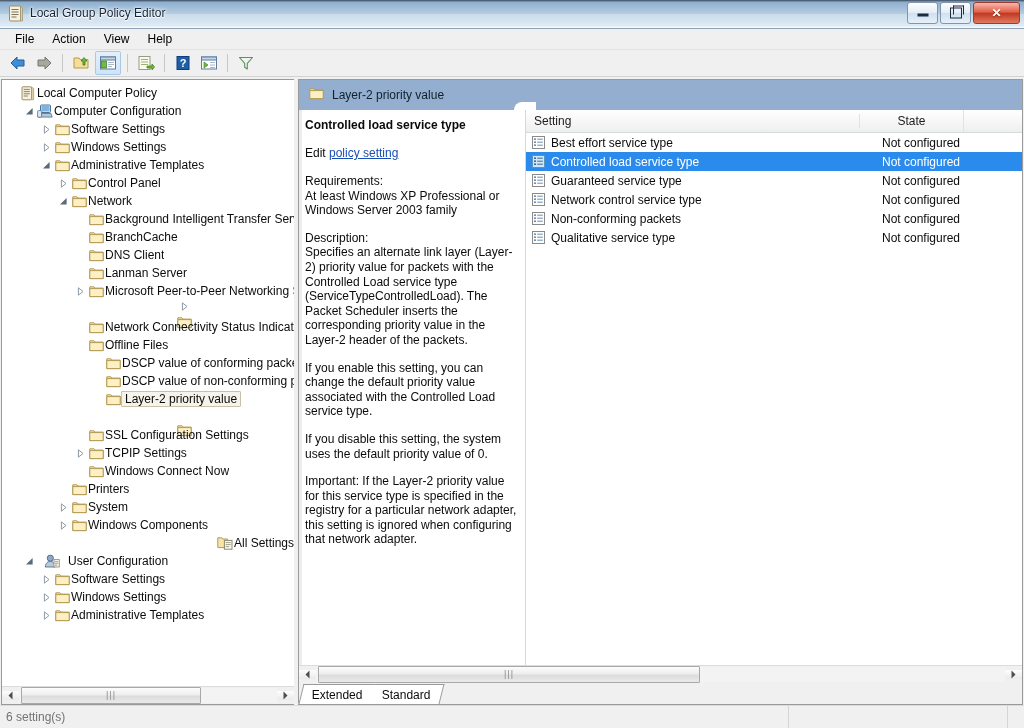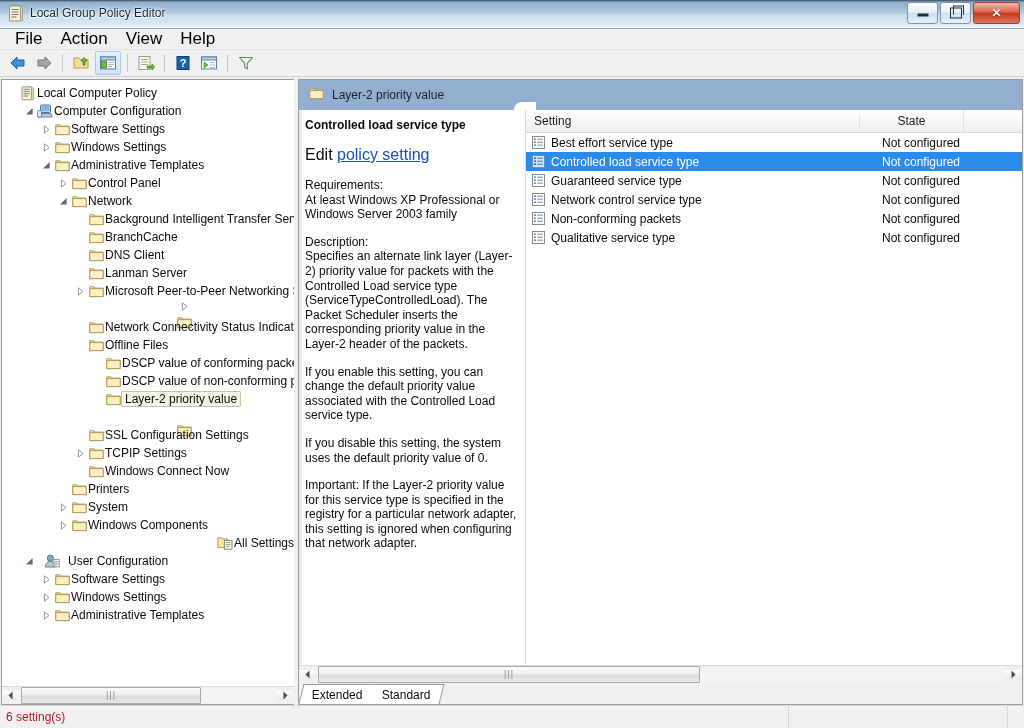--- a/index.html
+++ b/index.html
@@ -29,21 +29,21 @@
   .wbtn i{position:absolute;left:50%;top:50%;transform:translate(-50%,-50%);
     font-style:normal;font-size:11px;color:#203044;line-height:1;}
   .wbtn.close i{color:#fff;font-size:12px;font-weight:bold;text-shadow:0 1px 1px #7a1d0c;}
   .minglyph{display:block;width:11px;height:3px;background:#1d2d40;margin-top:4px;}
   .maxglyph{display:block;width:10px;height:9px;border:1px solid #1d2d40;position:relative;}
   .maxglyph:before{content:"";position:absolute;left:2px;top:-3px;width:9px;height:8px;border:1px solid #1d2d40;border-bottom:none;}
 
   
   .menubar{height:20px;flex:0 0 20px;display:flex;align-items:center;
     padding-left:6px;background:#f0f0f0;border-bottom:1px solid #e2e2e2;}
-  .menu-item{padding:2px 9px;font-size:17px;color:#000;cursor:default;}
+  .menu-item{padding:2px 9px;font-size:12px;color:#000;cursor:default;}
 
   
   .toolbar{height:26px;flex:0 0 26px;display:flex;align-items:center;
     padding-left:6px;gap:2px;background:#f0f0f0;border-bottom:1px solid #d2d2d2;}
   .tbtn{width:24px;height:22px;display:flex;align-items:center;justify-content:center;border-radius:2px;}
   .tbtn.pressed{border:1px solid #a8c8e8;background:linear-gradient(180deg,#e4f0fb,#cfe4f7);}
   .tsep{width:1px;height:18px;background:#c7c7c7;margin:0 4px;}
 
   
   .body{flex:1 1 auto;display:flex;min-height:0;background:#f0f0f0;padding:2px 1px 0 1px;}
@@ -70,21 +70,21 @@
     padding-left:10px;gap:8px;position:relative;}
   .banner-text{font-size:12px;color:#11202f;}
   .banner-curve{position:absolute;left:215px;bottom:0;width:22px;height:8px;
     background:#fff;border-top-left-radius:10px;}
   .content{flex:1 1 auto;display:flex;min-height:0;background:#fff;}
 
   
   .descpane{width:212px;flex:0 0 212px;background:#fff;border-right:1px solid #d8d8d8;
     padding:8px 8px 0 6px;overflow:hidden;position:relative;}
   .desc-title{font-weight:bold;font-size:12px;margin-bottom:14px;color:#0b0b0b;}
-  .desc-edit{font-size:16px;margin-bottom:14px;color:#0b0b0b;}
+  .desc-edit{font-size:12px;margin-bottom:14px;color:#0b0b0b;}
   .desc-edit a{color:#1a4fb5;text-decoration:underline;}
   .desc-h{font-size:12px;color:#0b0b0b;}
   .desc-p{font-size:12px;line-height:14.6px;color:#0b0b0b;margin-bottom:13px;}
   .desc-scroll{position:absolute;left:0;top:0;width:3px;bottom:0;background:#ececec;}
 
   
   .listpane{flex:1 1 auto;display:flex;flex-direction:column;min-width:0;background:#fff;}
   .lvhead{height:22px;flex:0 0 22px;display:flex;align-items:center;
     background:linear-gradient(180deg,#ffffff 0%,#f6f6f6 55%,#eceff1 100%);
     border-bottom:1px solid #d9d9d9;font-size:12px;color:#1b1b1b;}
@@ -114,21 +114,21 @@
     background:#f0f0f0;padding-left:4px;}
   .tab{height:19px;display:flex;align-items:center;padding:0 10px;font-size:12px;
     color:#0b0b0b;position:relative;background:#fff;
     border-top:1px solid #9a9a9a;border-right:1px solid #9a9a9a;
     transform:skewX(-14deg);margin-left:-2px;}
   .tab span{transform:skewX(14deg);}
   .tab.first{border-left:1px solid #9a9a9a;}
 
   
   .statusbar{height:22px;flex:0 0 22px;display:flex;align-items:center;
-    background:#f0f0f0;border-top:1px solid #dcdcdc;font-size:12px;color:#b91c1c;}
+    background:#f0f0f0;border-top:1px solid #dcdcdc;font-size:12px;color:#737373;}
   .status-text{padding-left:6px;flex:1 1 auto;}
   .status-cell{width:218px;flex:0 0 218px;border-left:1px solid #d5d5d5;height:100%;}
   .status-cell2{width:16px;flex:0 0 16px;border-left:1px solid #d5d5d5;height:100%;}
 </style>
 </head>
 <body>
 
 <div class="window">
 
   <div class="titlebar">

